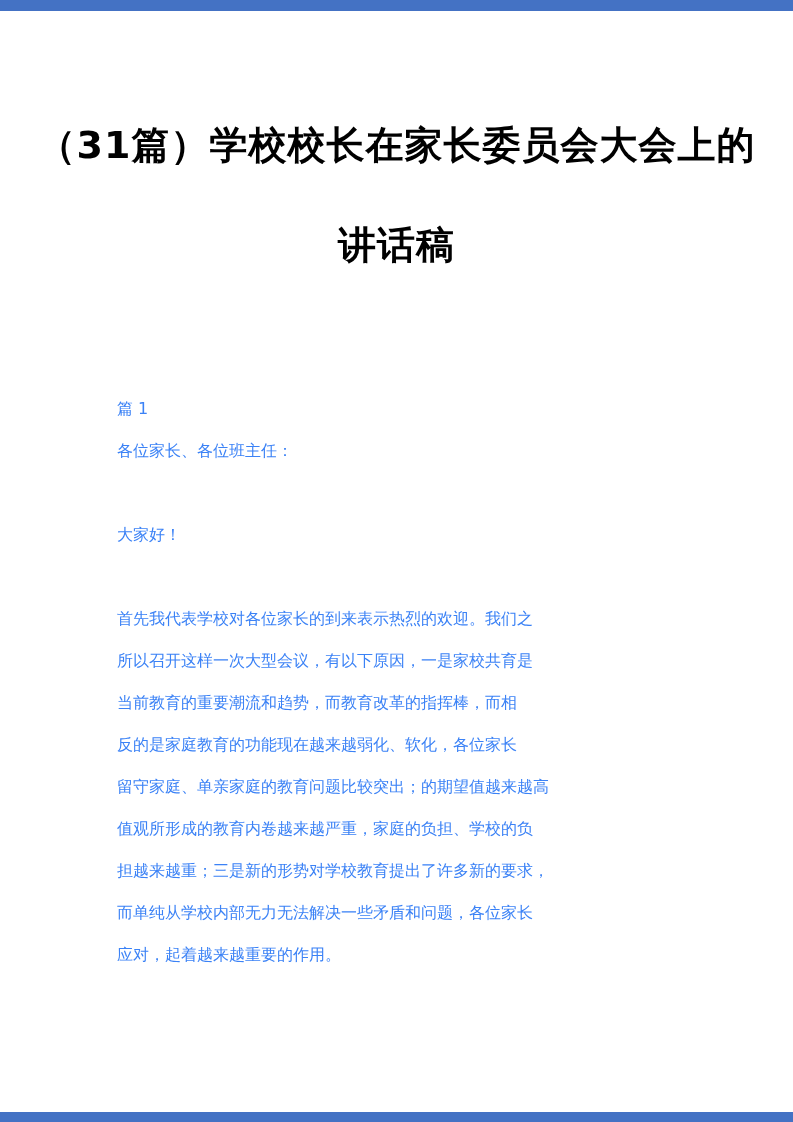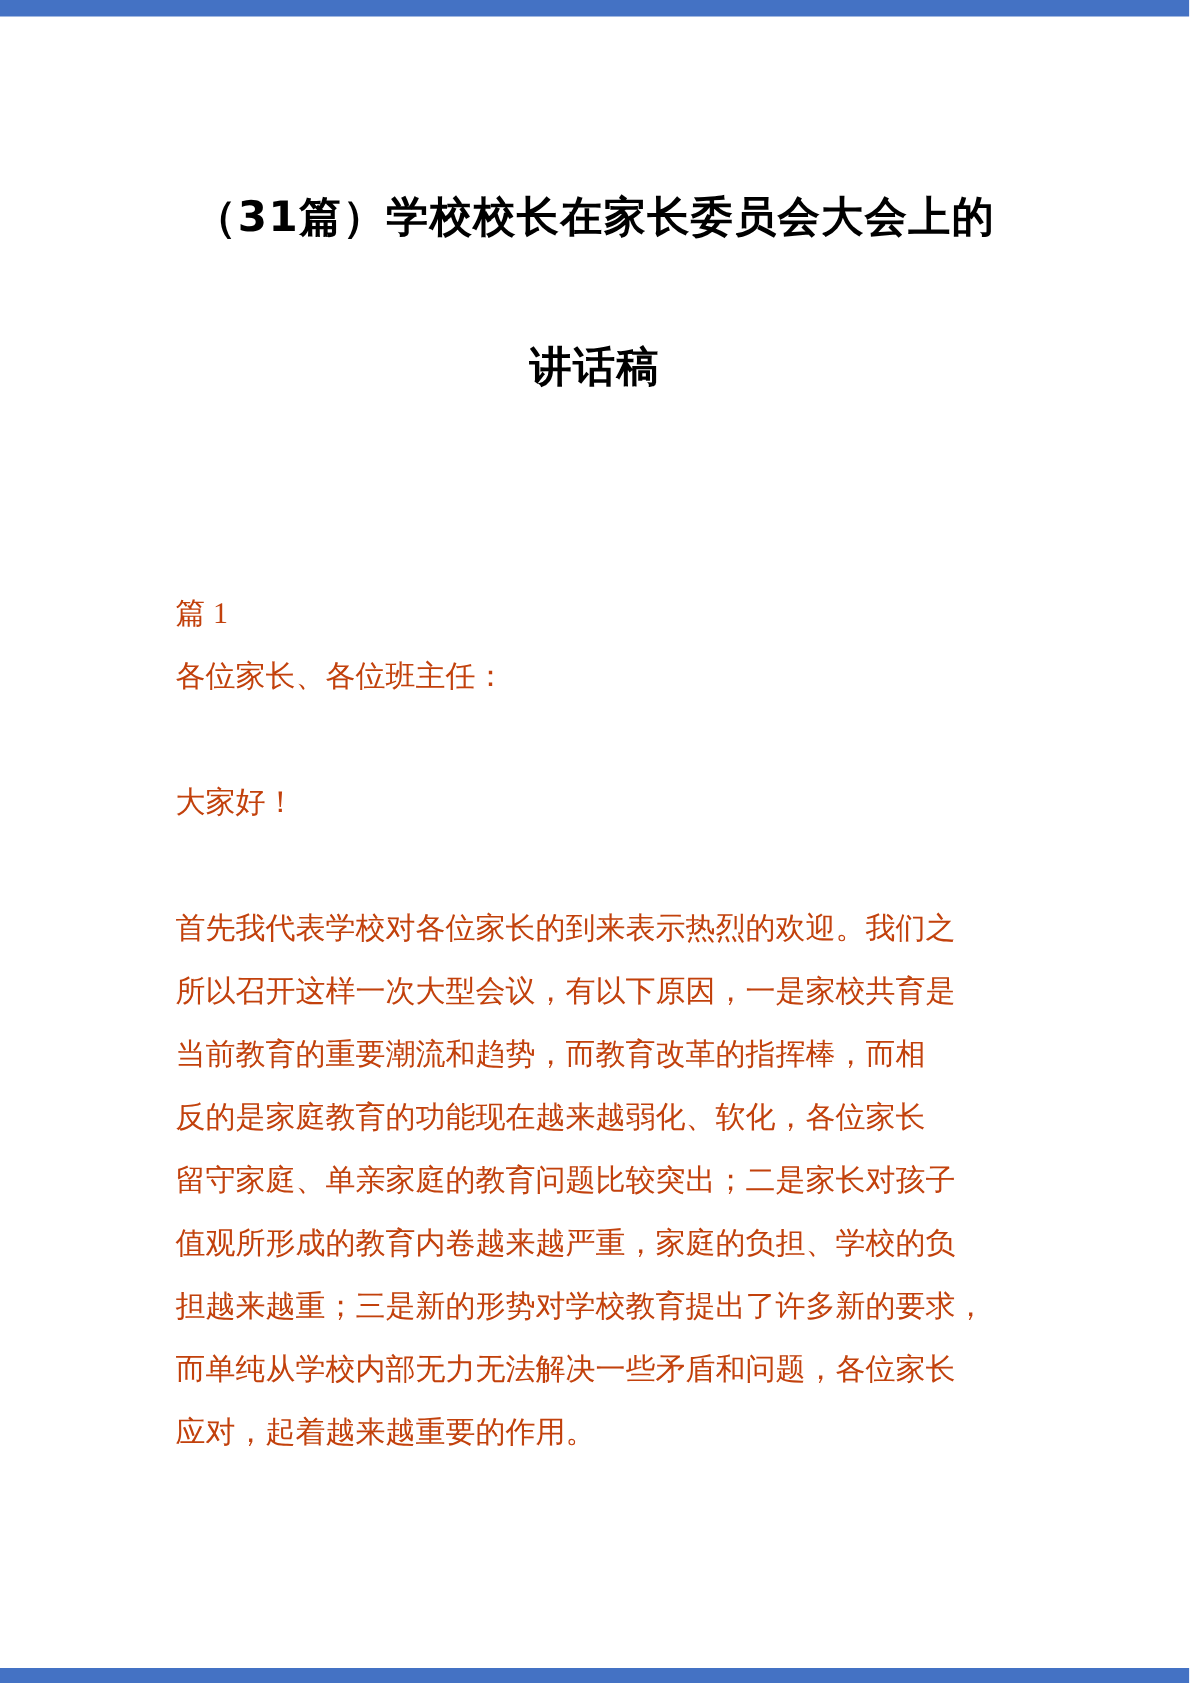--- a/index.html
+++ b/index.html
@@ -19,38 +19,37 @@
     width: 793px;
     background: #4472c4;
   }
   .accent-bar.top { top: 0; height: 11px; }
   .accent-bar.bottom { bottom: 0; height: 10px; }
   .title-line {
     position: absolute;
     left: 0;
     width: 793px;
     text-align: center;
-    font-size: 28px;
+    font-size: 38px;
     line-height: 36px;
     font-weight: 700;
     color: #000000;
     letter-spacing: 1px;
     white-space: nowrap;
   }
   .title-line.first  { top: 127px; }
   .title-line.second { top: 227px; text-align: center; }
   .body-block {
     position: absolute;
     top: 388px;
     left: 117px;
     width: 562px;
-    font-size: 20px;
-    color: #c2410c;
+    font-size: 16px;
+    color: #3b82f6;
     font-weight: 400;
-    font-family: Liberation Serif, serif;
   }
   .body-line {
     height: 42px;
     line-height: 42px;
     white-space: nowrap;
     text-align: justify;
   }
 </style>
 </head>
 <body>
@@ -66,21 +65,21 @@
   <div class="body-block">
     <div class="body-line">篇 1</div>
     <div class="body-line">各位家长、各位班主任：</div>
     <div class="body-line"></div>
     <div class="body-line">大家好！</div>
     <div class="body-line"></div>
     <div class="body-line">首先我代表学校对各位家长的到来表示热烈的欢迎。我们之</div>
     <div class="body-line">所以召开这样一次大型会议，有以下原因，一是家校共育是</div>
     <div class="body-line">当前教育的重要潮流和趋势，而教育改革的指挥棒，而相</div>
     <div class="body-line">反的是家庭教育的功能现在越来越弱化、软化，各位家长</div>
-    <div class="body-line">留守家庭、单亲家庭的教育问题比较突出；二是家长对孩子</div>
+    <div class="body-line">留守家庭、单亲家庭的教育问题比较突出；的期望值越来越高</div>
     <div class="body-line">值观所形成的教育内卷越来越严重，家庭的负担、学校的负</div>
     <div class="body-line">担越来越重；三是新的形势对学校教育提出了许多新的要求，</div>
     <div class="body-line">而单纯从学校内部无力无法解决一些矛盾和问题，各位家长</div>
     <div class="body-line">应对，起着越来越重要的作用。</div>
   </div>
 
   <div class="accent-bar bottom"></div>
 
 </div>
 

